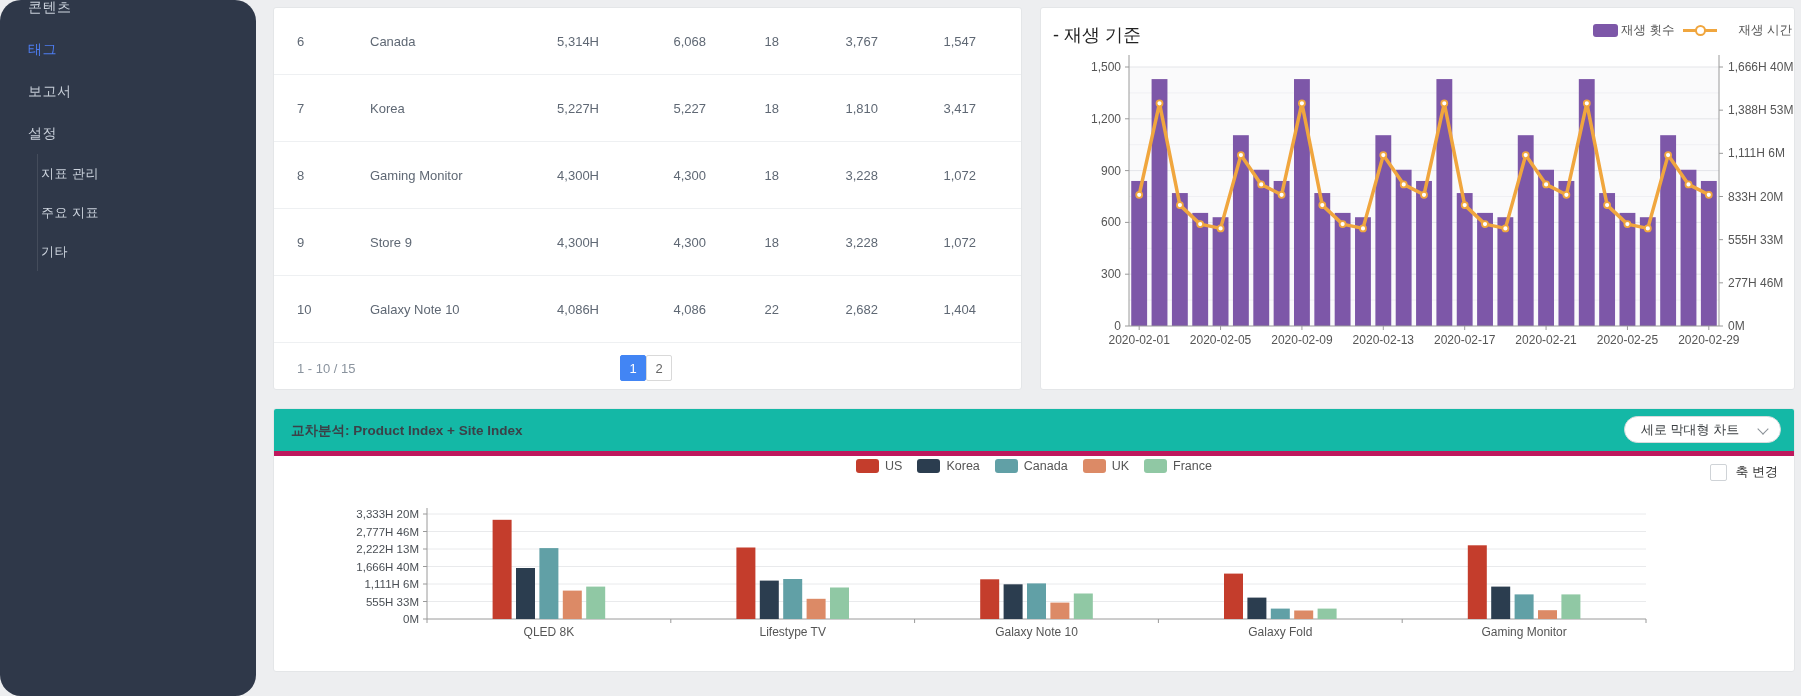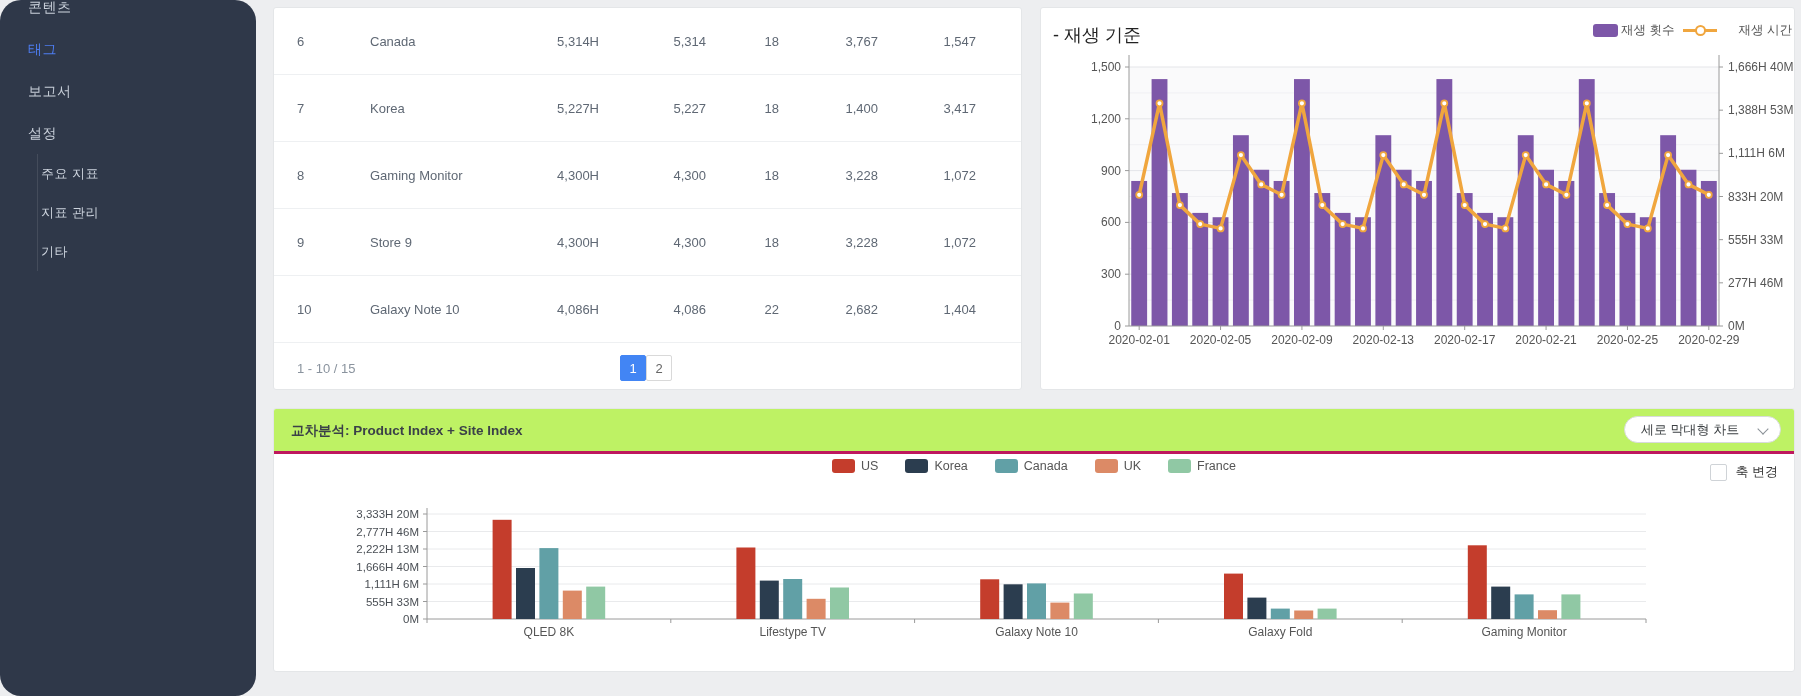--- a/index.html
+++ b/index.html
@@ -37,69 +37,69 @@
   #playCard{left:1040px;top:7px;width:755px;height:383px;}
   .play-title{position:absolute;left:12px;top:15px;font-size:18px;color:#222;}
   .play-legend{position:absolute;right:2px;top:14px;display:flex;align-items:center;gap:8px;font-size:12.5px;color:#555;}
   .sw-bar{display:inline-block;width:25px;height:13px;border-radius:3px;}
   .line-marker{position:relative;display:inline-block;width:34px;height:13px;}
   .line-marker .ln{position:absolute;left:0;top:5px;width:34px;height:3px;}
   .line-marker .dot{position:absolute;left:12px;top:1px;width:7px;height:7px;border-radius:50%;background:#fff;border:2px solid #f0a63e;}
 
   
   #crossCard{left:273px;top:408px;width:1522px;height:264px;}
-  .cross-header{position:relative;height:42px;background:#bef264;border-bottom:3px solid #be185d;}
+  .cross-header{position:relative;height:42px;background:#14b8a6;border-bottom:5px solid #be185d;}
   .cross-title{position:absolute;left:17px;top:13px;font-size:13.5px;font-weight:bold;color:#3b4148;}
   .dropdown{position:absolute;right:13px;top:7px;width:157px;height:27px;background:#fff;border:1px solid #d8dadc;
             border-radius:14px;box-sizing:border-box;font-size:13px;color:#3c4043;line-height:25px;padding-left:16px;cursor:pointer;}
   .chev{position:absolute;right:13px;top:8px;width:7px;height:7px;border-right:1.5px solid #8a9097;border-bottom:1.5px solid #8a9097;transform:rotate(45deg);}
-  .x-legend{position:absolute;left:0;right:0;top:50px;display:flex;justify-content:center;gap:27px;font-size:12.5px;color:#555;}
+  .x-legend{position:absolute;left:0;right:0;top:50px;display:flex;justify-content:center;gap:15px;font-size:12.5px;color:#555;}
   .x-legend .item{display:flex;align-items:center;gap:6px;cursor:pointer;}
   .xsw{display:inline-block;width:23px;height:14px;border-radius:3px;}
   .axis-toggle{position:absolute;right:16px;top:54px;display:flex;align-items:center;gap:8px;font-size:13px;color:#333;cursor:pointer;}
   .checkbox{display:inline-block;width:15px;height:15px;background:#fff;border:1px solid #cfd3d7;border-radius:2px;}
 
   svg text{font-family:"Liberation Sans",sans-serif;}
 </style>
 </head>
 <body>
 
 <div class="page">
 
   <div class="sidebar">
     <div class="nav">
       <div class="nav-item">콘텐츠</div>
       <div class="nav-item active">태그</div>
       <div class="nav-item">보고서</div>
       <div class="nav-item">설정</div>
       <div class="subgroup">
+        <div class="sub-item">지표 관리</div>
         <div class="sub-item">주요 지표</div>
-        <div class="sub-item">지표 관리</div>
         <div class="sub-item">기타</div>
       </div>
     </div>
   </div>
 
   <div class="card" id="tableCard">
     <div class="t-row">
       <span class="c0">6</span>
       <span class="c1">Canada</span>
       <span class="c2">5,314H</span>
-      <span class="c3">5,314</span>
+      <span class="c3">6,068</span>
       <span class="c4">18</span>
       <span class="c5">3,767</span>
       <span class="c6">1,547</span>
     </div>
     <div class="t-row">
       <span class="c0">7</span>
       <span class="c1">Korea</span>
       <span class="c2">5,227H</span>
       <span class="c3">5,227</span>
       <span class="c4">18</span>
-      <span class="c5">1,400</span>
+      <span class="c5">1,810</span>
       <span class="c6">3,417</span>
     </div>
     <div class="t-row">
       <span class="c0">8</span>
       <span class="c1">Gaming Monitor</span>
       <span class="c2">4,300H</span>
       <span class="c3">4,300</span>
       <span class="c4">18</span>
       <span class="c5">3,228</span>
       <span class="c6">1,072</span>

